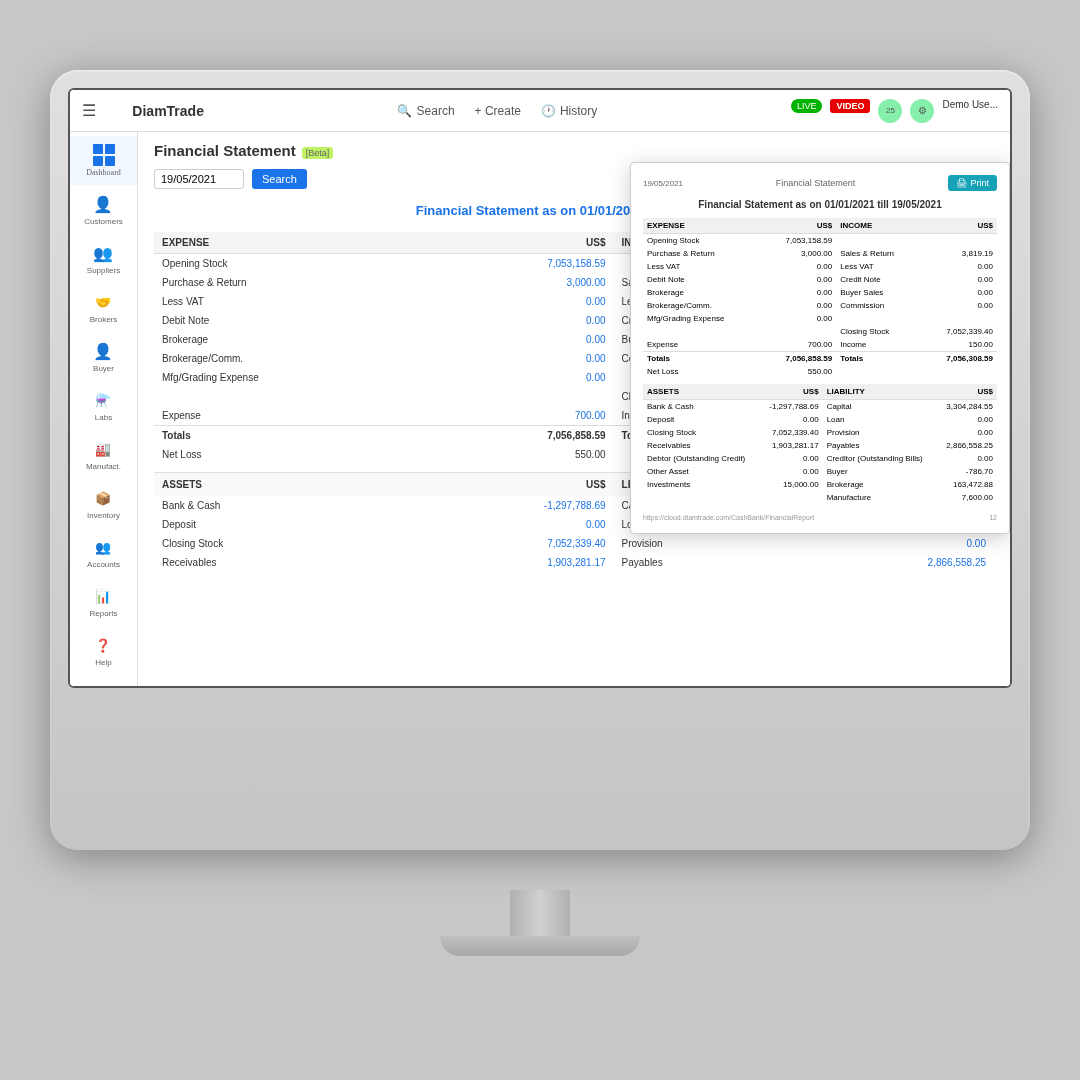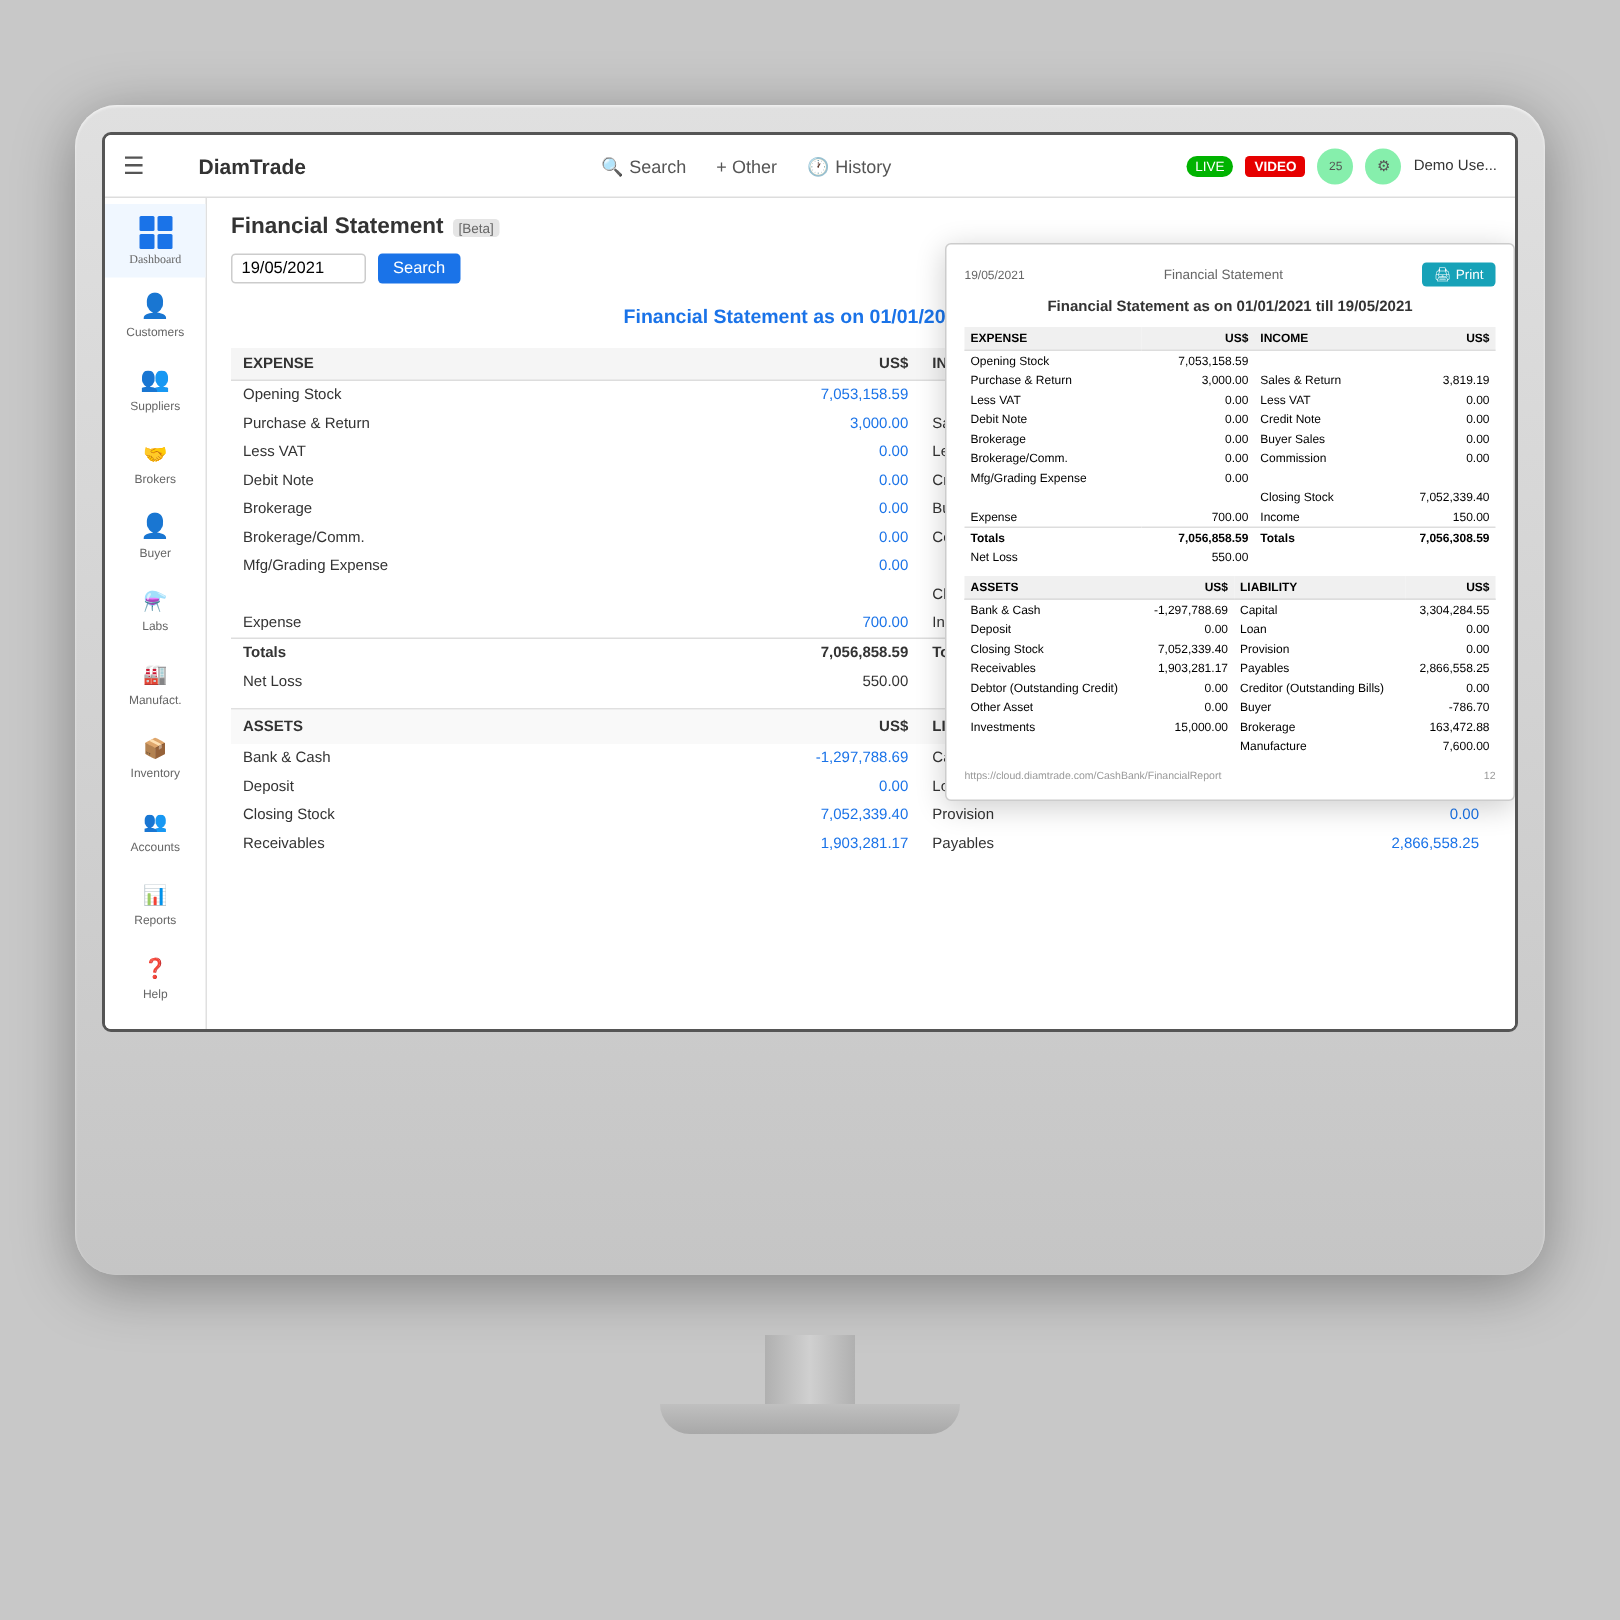--- a/index.html
+++ b/index.html
@@ -65,21 +65,21 @@
     .topnav-item {
       display: flex;
       align-items: center;
       gap: 4px;
       font-size: 12px;
       color: #555;
       cursor: pointer;
     }
     .topnav-right {
       display: flex;
-      align-items: center;
+      align-items: flex-start;
       gap: 8px;
     }
     .live-btn {
       background: #00b300;
       color: #fff;
       font-size: 9px;
       padding: 2px 6px;
       border-radius: 10px;
       white-space: nowrap;
     }
@@ -187,21 +187,21 @@
       font-size: 15px;
       font-weight: bold;
       color: #333;
       margin-bottom: 10px;
       display: flex;
       align-items: baseline;
       gap: 6px;
     }
     .beta-badge {
       font-size: 9px;
-      background: #e5e5e5;
+      background: #bef264;
       color: #666;
       padding: 1px 4px;
       border-radius: 3px;
       font-weight: normal;
       text-align: center;
     }
 
     .filter-row {
       display: flex;
       align-items: center;
@@ -371,21 +371,21 @@
 
       <div class="topnav">
         <span class="hamburger">☰</span>
         <span class="topnav-logo">DiamTrade</span>
         <div class="topnav-center">
           <div class="topnav-item">
             <span>🔍</span>
             <span>Search</span>
           </div>
           <div class="topnav-item">
-            <span>+ Other</span>
+            <span>+ Create</span>
           </div>
           <div class="topnav-item">
             <span>🕐</span>
             <span>History</span>
           </div>
         </div>
         <div class="topnav-right">
           <span class="live-btn">LIVE</span>
           <span class="video-btn">VIDEO</span>
           <div class="topnav-icon">

